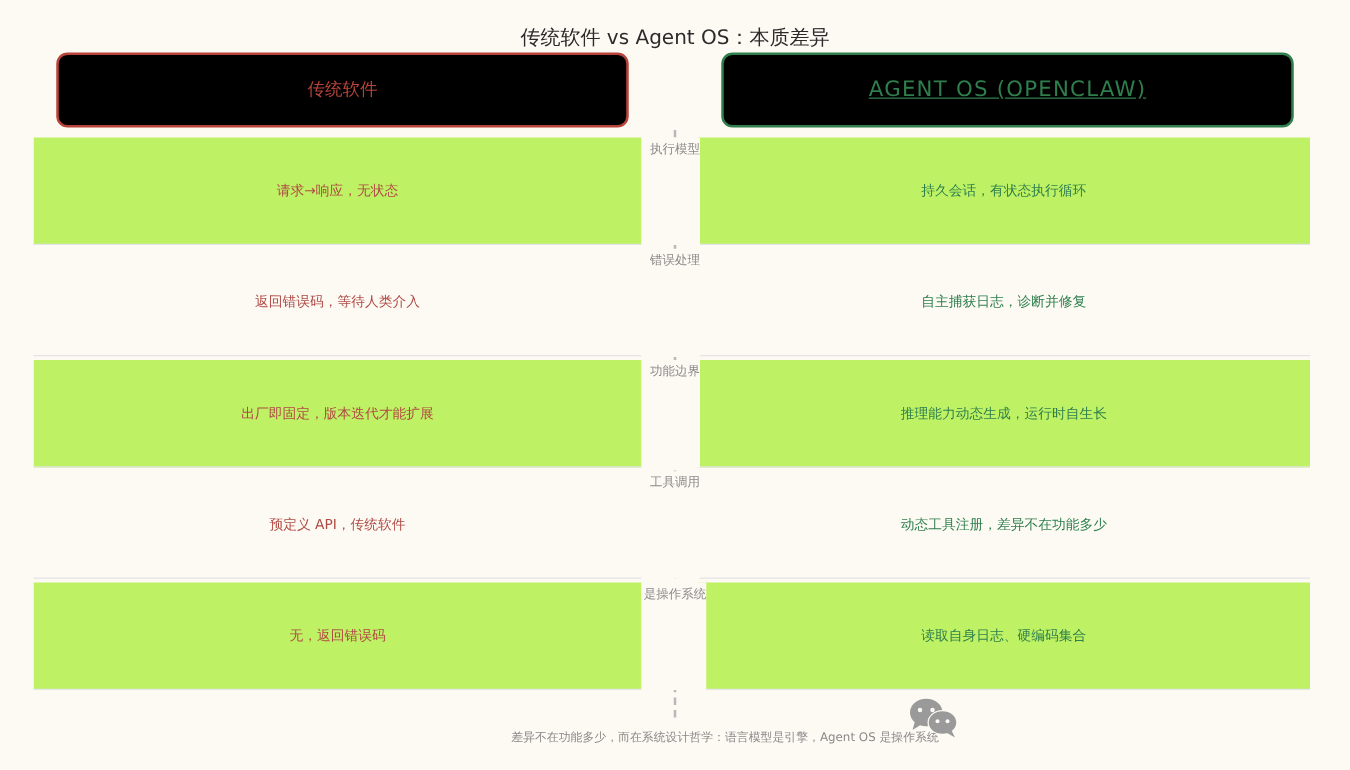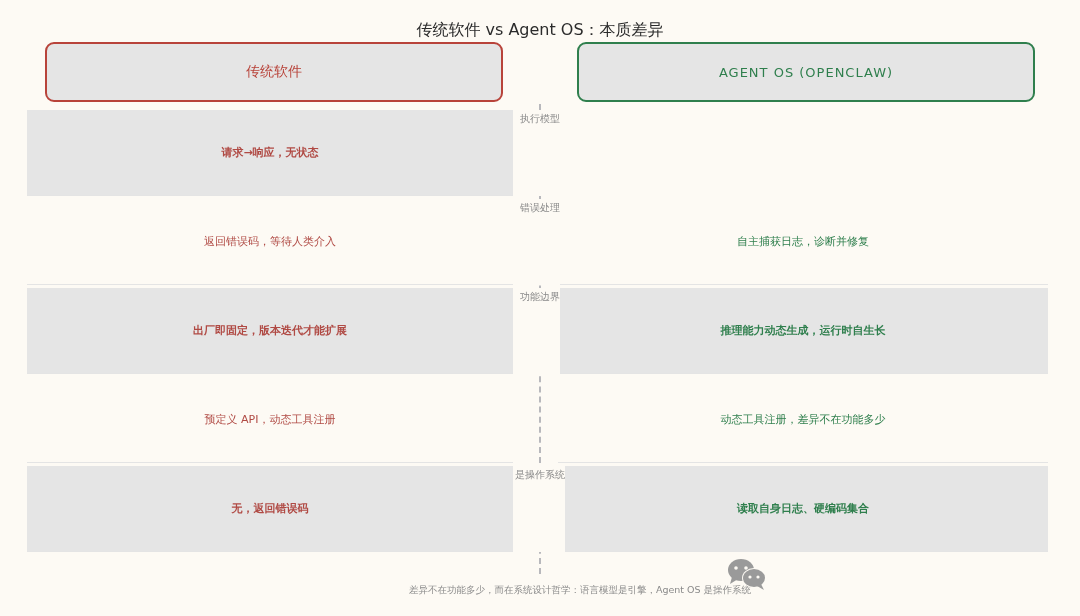--- a/index.html
+++ b/index.html
@@ -9,39 +9,39 @@
     overflow: hidden;
     font-family: "DejaVu Sans", "Liberation Sans", sans-serif;
   }
   .canvas { position: relative; width: 1080px; height: 616px; }
   .title {
     position: absolute; top: 20px; left: 0; width: 1080px;
     text-align: center; font-size: 16px; color: #2b2b2b;
   }
   .header-box {
     position: absolute; top: 42px; height: 60px;
-    background: #e5e5e5; border: 2.5px solid; border-radius: 9px;
+    background: #000000; border: 2.5px solid; border-radius: 9px;
     display: flex; align-items: center; justify-content: center;
     box-sizing: border-box;
   }
   .header-left { left: 45px; width: 458px; border-color: #b8433a; color: #b8433a; font-size: 14px; }
-  .header-right { left: 577px; width: 458px; border-color: #2f7f4d; color: #2f7f4d; font-size: 13px; letter-spacing: 1px; }
+  .header-right { left: 577px; width: 458px; border-color: #2f7f4d; color: #2f7f4d; font-size: 17px; letter-spacing: 1px; text-decoration: underline; }
   .divider {
     position: absolute; left: 539px; top: 104px; height: 470px;
     border-left: 2px dashed #b8b8bc;
   }
   .row {
     position: absolute; left: 0; width: 1080px; height: 86px;
   }
   .cell {
     position: absolute; top: 0; height: 86px; width: 486px;
     display: flex; align-items: center; justify-content: center;
     font-size: 11px; box-sizing: border-box;
   }
-  .row.shaded .cell { background: #e5e5e5; font-weight: bold; }
+  .row.shaded .cell { background: #bef264; }
   .row .cell { border-bottom: 1px solid #e4e4e4; }
   .cell.left { left: 27px; color: #b04a44; }
   .cell.right { left: 558px; width: 490px; color: #2f7f4d; }
   .aspect {
     position: absolute; left: 509px; width: 62px; top: 0; height: 86px;
     display: flex; justify-content: center;
     font-size: 10px; color: #8a8a8a;
   }
   .aspect span { background: #fdfaf4; padding: 2px 0; }
   .footer {
@@ -65,41 +65,45 @@
     <span>传统软件</span>
   </div>
   <div class="header-box header-right">
     <span>AGENT OS (OPENCLAW)</span>
   </div>
 
   <div class="divider"></div>
 
   <div class="row shaded" style="top:110px">
     <div class="cell left">请求→响应，无状态</div>
+    <div class="cell right">持久会话，有状态执行循环</div>
     <div class="aspect">
         <span>执行模型</span>
       </div>
   </div>
   <div class="row shaded" style="top:288px">
     <div class="cell left">出厂即固定，版本迭代才能扩展</div>
     <div class="cell right">推理能力动态生成，运行时自生长</div>
     <div class="aspect">
         <span>功能边界</span>
       </div>
   </div>
   <div class="row" style="top:199px">
     <div class="cell left">返回错误码，等待人类介入</div>
     <div class="cell right">自主捕获日志，诊断并修复</div>
     <div class="aspect">
         <span>错误处理</span>
       </div>
   </div>
   <div class="row" style="top:377px">
-    <div class="cell left">预定义 API，动态工具注册</div>
+    <div class="cell left">预定义 API，传统软件</div>
     <div class="cell right">动态工具注册，差异不在功能多少</div>
+    <div class="aspect">
+        <span>工具调用</span>
+      </div>
   </div>
   <div class="row shaded" style="top:466px">
     <div class="cell left">无，返回错误码</div>
     <div class="cell right">读取自身日志、硬编码集合</div>
     <div class="aspect">
         <span>是操作系统</span>
       </div>
   </div>
 
   <div class="footer">差异不在功能多少，而在系统设计哲学：语言模型是引擎，Agent OS 是操作系统</div>

